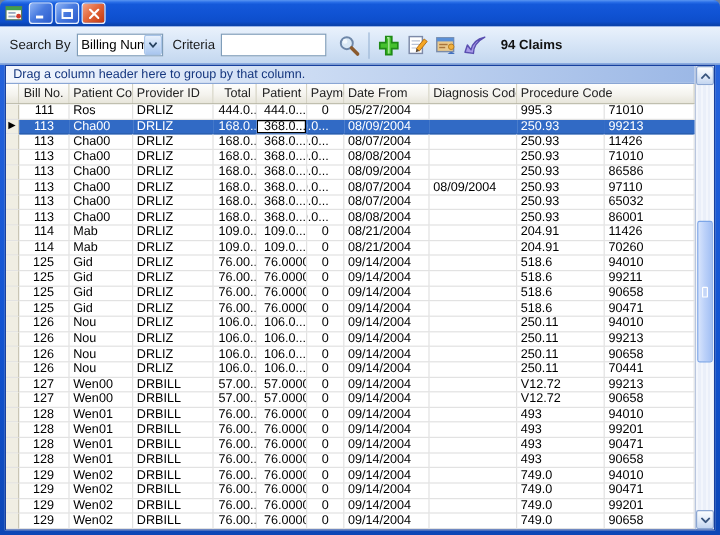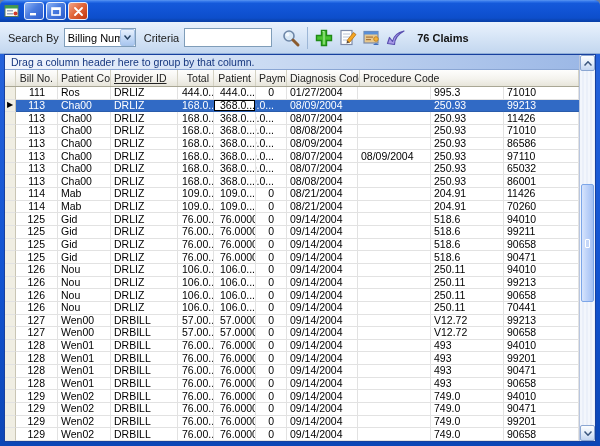--- a/index.html
+++ b/index.html
@@ -161,49 +161,50 @@
         <rect x="4" y="11" width="5" height="1.2" fill="#a8743c"></rect>
         <circle cx="14" cy="11" r="2.3" fill="#f2b03c" stroke="#b37a1e" stroke-width="0.8"></circle>
         <path d="M11 17 Q14 13.5 17 17 Z" fill="#3f6fc0"></path>
       </svg>
     </button>
     <button class="tool-icon">
       <svg width="22" height="20" viewBox="0 0 22 20">
         <path d="M19 3 C12 4.5, 8.5 8.5, 7.5 13.5 L4.5 9.5 L2.5 15.5 L9.5 16.5 C9.5 11, 12.5 6.5, 19 3 Z" fill="#a89ae8" stroke="#5a4fb0" stroke-width="1.2" stroke-linejoin="round"></path>
       </svg>
     </button>
-    <span class="claims">76 Claims</span>
+    <span class="claims">94 Claims</span>
   </div>
 
   <div class="content">
     <div class="grid-main">
       <div class="group-bar">
         <span>Drag a column header here to group by that column.</span>
       </div>
       <div class="grid-header">
           <div class="hcell l" style="width: 11px;"></div>
           <div class="hcell r pr4" style="width: 42px;">Bill No.</div>
           <div class="hcell l" style="width: 53px;">Patient Code</div>
-          <div class="hcell l" style="width: 67px; text-decoration: underline;">Provider ID</div>
+          <div class="hcell l" style="width: 67px;">Provider ID</div>
           <div class="hcell r pr4" style="width: 36px;">Total</div>
           <div class="hcell r pr4" style="width: 42px;">Patient</div>
           <div class="hcell l" style="width: 31px;">Payme...</div>
+          <div class="hcell l" style="width: 71px;">Date From</div>
           <div class="hcell l" style="width: 73px;">Diagnosis Code</div>
           <div class="hcell l" style="width: auto; flex: 1 0 auto;">Procedure Code</div>
         </div>
       <div class="grid-body">
           <div class="grid-row">
             <div class="cell ind" style="width: 11px;"></div>
             <div class="cell r pr12" style="width: 42px;">111</div>
             <div class="cell l" style="width: 53px;">Ros</div>
             <div class="cell l" style="width: 67px;">DRLIZ</div>
             <div class="cell l pl4" style="width: 36px;">444.0...</div>
             <div class="cell l pl6" style="width: 42px;">444.0...</div>
             <div class="cell r pr12" style="width: 31px;">0</div>
-            <div class="cell l" style="width: 71px;">01/27/2004</div>
+            <div class="cell l" style="width: 71px;">05/27/2004</div>
             <div class="cell l" style="width: 73px;"></div>
             <div class="cell l" style="width: 73px;">995.3</div>
             <div class="cell l" style="width: auto; flex: 1 0 auto;">71010</div>
           </div>
           <div class="grid-row selected">
             <div class="cell ind" style="width: 11px;">
               <span class="ind-arrow">▶</span>
             </div>
             <div class="cell r pr12" style="width: 42px;">113</div>
             <div class="cell l" style="width: 53px;">Cha00</div>

